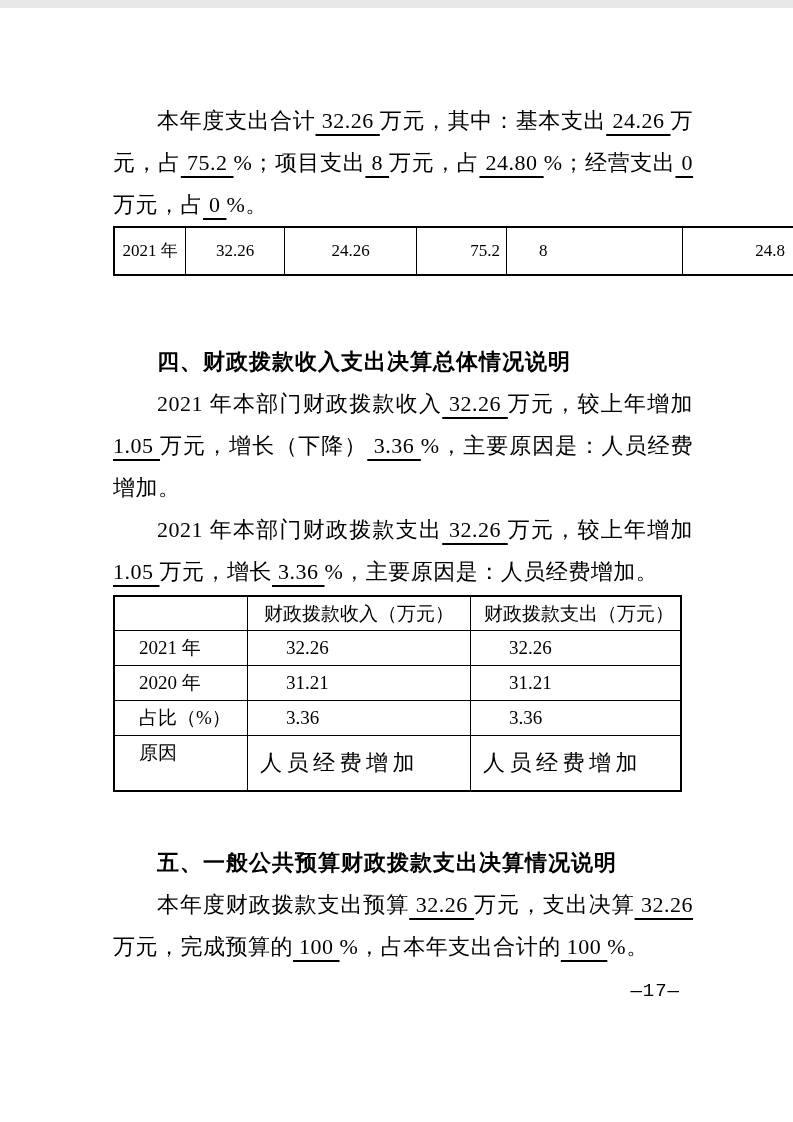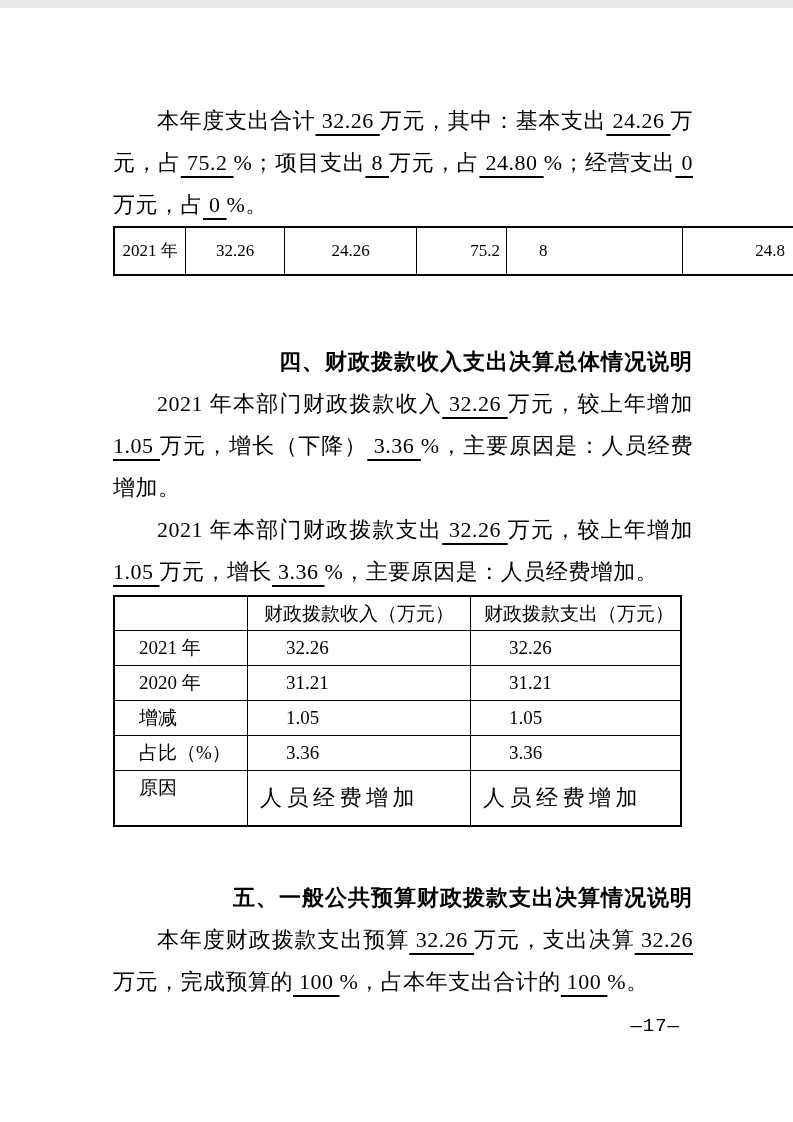--- a/index.html
+++ b/index.html
@@ -29,21 +29,20 @@
   }
 
   h2.sec {
     margin:65px 0 0 0;
     font-family:"Liberation Sans", sans-serif;
     font-weight:700;
     font-size:22px;
     line-height:42px;
     text-indent:44px;
     letter-spacing:1px;
-    text-align:right;
   }
   h2.sec-five { margin-top:50px; }
 
   table { border-collapse:collapse; table-layout:fixed; background:#fff; }
   td { overflow:hidden; }
 
   
   .t1 { width:624px; border:2px solid #000; }
   .t1 td {
     border:1px solid #000;
@@ -135,25 +134,20 @@
         <td class="lc0 label">2021 年</td>
         <td class="lc1 val">32.26</td>
         <td class="lc2 val">32.26</td>
       </tr>
       <tr class="data">
         <td class="lc0 label">2020 年</td>
         <td class="lc1 val">31.21</td>
         <td class="lc2 val">31.21</td>
       </tr>
       <tr class="data">
-        <td class="lc0 label">增减</td>
-        <td class="lc1 val">1.05</td>
-        <td class="lc2 val">1.05</td>
-      </tr>
-      <tr class="data">
         <td class="lc0 label">占比（%）</td>
         <td class="lc1 val">3.36</td>
         <td class="lc2 val">3.36</td>
       </tr>
       <tr class="reason">
         <td class="lc0 label">原因</td>
         <td class="lc1 val">人员经费增加</td>
         <td class="lc2 val">人员经费增加</td>
       </tr>
     </tbody>

